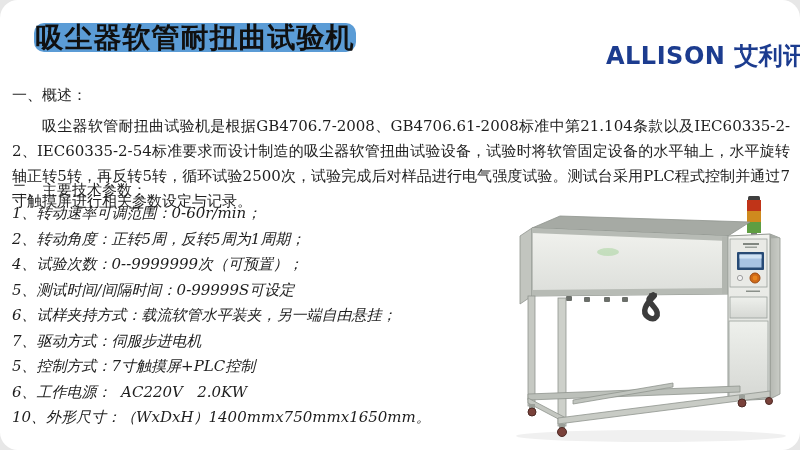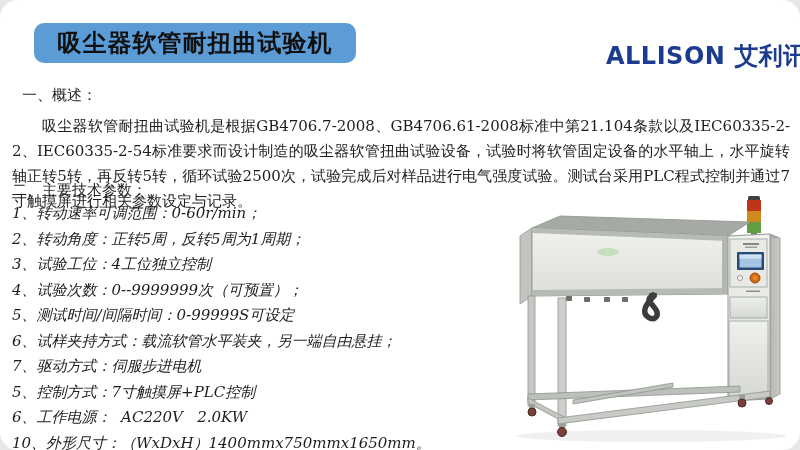--- a/index.html
+++ b/index.html
@@ -11,36 +11,36 @@
   }
   .page{
     position:absolute;inset:0;
     background:#ffffff;
     border-radius:18px;
     overflow:hidden;
     color:#1d1d1d;
   }
   .title-box{
     position:absolute;left:34px;top:23px;
-    width:322px;height:40px;
+    width:322px;height:29px;
     background:#5b9cd6;
     border-radius:10px;
     display:flex;align-items:center;justify-content:center;
-    font-size:24px;font-weight:bold;color:#101010;
+    font-size:28px;font-weight:bold;color:#101010;
     letter-spacing:1px;
   }
   .logo{
     position:absolute;left:606px;top:40px;
     font-family:"DejaVu Sans","Liberation Sans",sans-serif;
     color:#1c3c8f;font-weight:bold;font-size:24px;
     letter-spacing:0.5px;white-space:nowrap;
   }
   .overview-heading{
     position:absolute;left:12px;top:86px;
-    font-size:15px;white-space:pre;margin-left:10px;
+    font-size:15px;white-space:pre;
   }
   .overview-para{
     position:absolute;left:12px;top:114px;width:778px;
     font-size:15px;line-height:25px;
     text-indent:2em;text-align:justify;
   }
   .params-heading{
     position:absolute;left:12px;top:181px;
     font-size:15px;white-space:pre;text-align:center;
   }
@@ -73,21 +73,20 @@
 
   <div class="overview-heading">一、概述：</div>
 
   <div class="overview-para">吸尘器软管耐扭曲试验机是根据GB4706.7-2008、GB4706.61-2008标准中第21.104条款以及IEC60335-2-2、IEC60335-2-54标准要求而设计制造的吸尘器软管扭曲试验设备，试验时将软管固定设备的水平轴上，水平旋转轴正转5转，再反转5转，循环试验2500次，试验完成后对样品进行电气强度试验。测试台采用PLC程式控制并通过7寸触摸屏进行相关参数设定与记录。</div>
 
   <div class="params-heading">二、主要技术参数：</div>
 
   <div class="params">
     <div class="item">1、转动速率可调范围：0-60r/min；</div>
     <div class="item">2、转动角度：正转5周，反转5周为1周期；</div>
-    <div class="item">3、试验工位：4工位独立控制</div>
     <div class="item">4、试验次数：0--9999999次（可预置）；</div>
     <div class="item">5、测试时间/间隔时间：0-99999S可设定</div>
     <div class="item">6、试样夹持方式：载流软管水平装夹，另一端自由悬挂；</div>
     <div class="item">7、驱动方式：伺服步进电机</div>
     <div class="item">5、控制方式：7寸触摸屏+PLC控制</div>
     <div class="item">6、工作电源：  AC220V   2.0KW</div>
     <div class="item gap-top">10、外形尺寸：（WxDxH）1400mmx750mmx1650mm。</div>
   </div>
 
   <svg class="machine" viewBox="0 0 302 258" aria-hidden="true">

